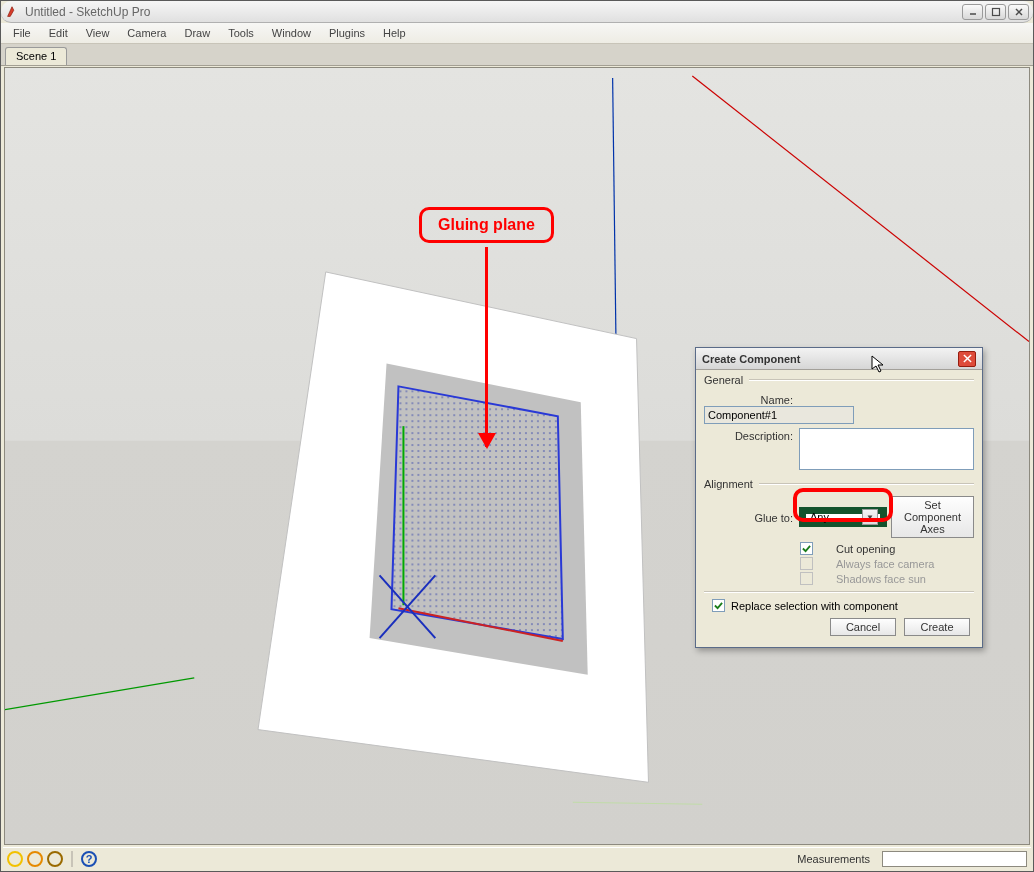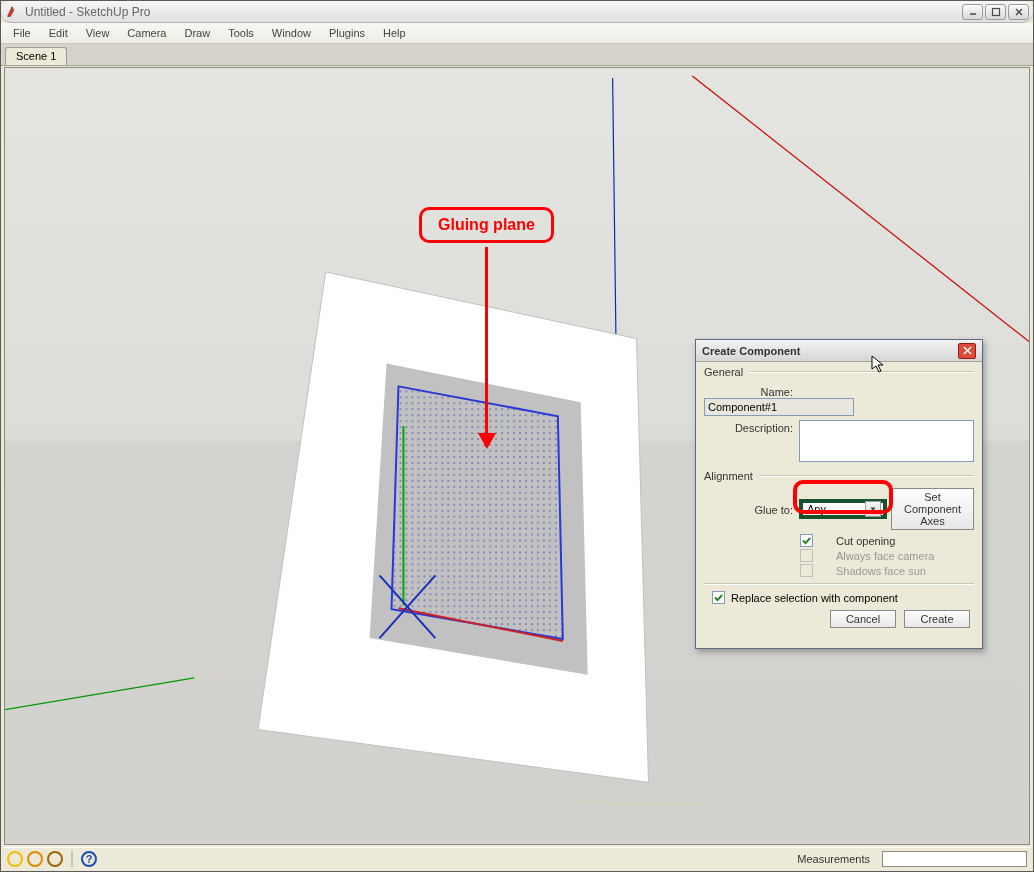--- a/index.html
+++ b/index.html
@@ -31,38 +31,38 @@
 
   .statusbar { position:absolute; left:2px; right:2px; bottom:2px; height:22px; background:#ece9d8; border-top:1px solid #fff; display:flex; align-items:center; padding:0 4px; gap:8px;}
   .status-icons { display:flex; gap:4px;}
   .status-icons .ring { width:16px; height:16px; border:2px solid; border-radius:50%; display:inline-block; }
   .status-icons .help { width:16px; height:16px; border:2px solid #1a4fb4; border-radius:50%; display:flex; align-items:center; justify-content:center; color:#1a4fb4; font-weight:bold; font-size:11px; }
   .status-spacer { flex:1; }
   .measure-label { color:#333; }
   .measure-input { width:145px; height:16px; border:1px solid #8d8a7f; background:#fff; margin-left:4px;}
 
   
-  .dialog { position:absolute; left:694px; top:338px; width:288px; background:#ece9d8; border:1px solid #5a6b88; box-shadow:2px 3px 6px rgba(0,0,0,0.3);}
+  .dialog { position:absolute; left:694px; top:346px; width:288px; background:#ece9d8; border:1px solid #5a6b88; box-shadow:2px 3px 6px rgba(0,0,0,0.3);}
   .dlg-title { height:22px; background:linear-gradient(#f3f3f3,#d6d6d6); border-bottom:1px solid #a3a09a; display:flex; align-items:center; padding:0 6px; font-weight:bold; color:#333;}
   .dlg-title .spacer{flex:1;}
   .dlg-close { width:18px; height:16px; background:#de4b3a; border:1px solid #951d0f; border-radius:2px; display:flex; align-items:center; justify-content:center; }
   .dlg-close svg { width:9px;height:9px; }
   .cursor { position:absolute; left:870px; top:354px; font-size:16px; color:#000; pointer-events:none; }
 
-  .dlg-body { padding:4px 8px 20px; }
+  .dlg-body { padding:4px 8px 11px; }
   .section-label { color:#333; }
   .flexrow { display:flex; align-items:flex-start; margin-bottom:4px;}
   .lbl-col { width:95px; text-align:right; padding-right:6px; padding-top:2px; color:#333;}
   .field { flex:1; }
   .text-input { width:100%; height:18px; border:1px solid #7f9db9; background:#fff; padding: 1px 3px; color:#000;}
   .text-input.highlighted { background:#e9e7dd; }
   textarea.text-input { height:42px; resize:none; overflow:hidden;}
 
   .glue-row { display:flex; align-items:center; gap:4px; position:relative;}
-  .glue-select { width:88px; height:20px; border:4px solid #14532d; background:#fff; display:flex; align-items:center; justify-content:space-between; padding:1px 2px 1px 4px;}
+  .glue-select { width:88px; height:20px; border:7px solid #14532d; background:#fff; display:flex; align-items:center; justify-content:space-between; padding:1px 2px 1px 4px;}
   .glue-select .arrow-btn { width:16px; height:16px; border:1px solid #9b9b9b; background:linear-gradient(#f5f5f5,#dddddd); display:flex; align-items:center; justify-content:center;}
   .red-ring { position:absolute; left:-6px; top:-8px; width:100px; height:34px; border:4px solid #ff0000; border-radius:10px; pointer-events:none;}
   .btn { background:linear-gradient(#fefefe,#e7e7e7); border:1px solid #8a8a8a; padding:2px 7px; color:#333;}
 
   .chk-row{ display:flex; align-items:center; gap:23px; margin:2px 0 2px 96px; color:#333;}
   .chk-row.disabled { color:#989898;}
   .chk { width:13px; height:13px; border:1px solid #7f9db9; background:#fff; display:flex; align-items:center; justify-content:center;}
   .chk.disabled{ background:#ece9d8; border-color:#c0c0c0;}
   .chk svg{ width:9px;height:9px; display:none;}
   .chk.checked svg{display:block;}

